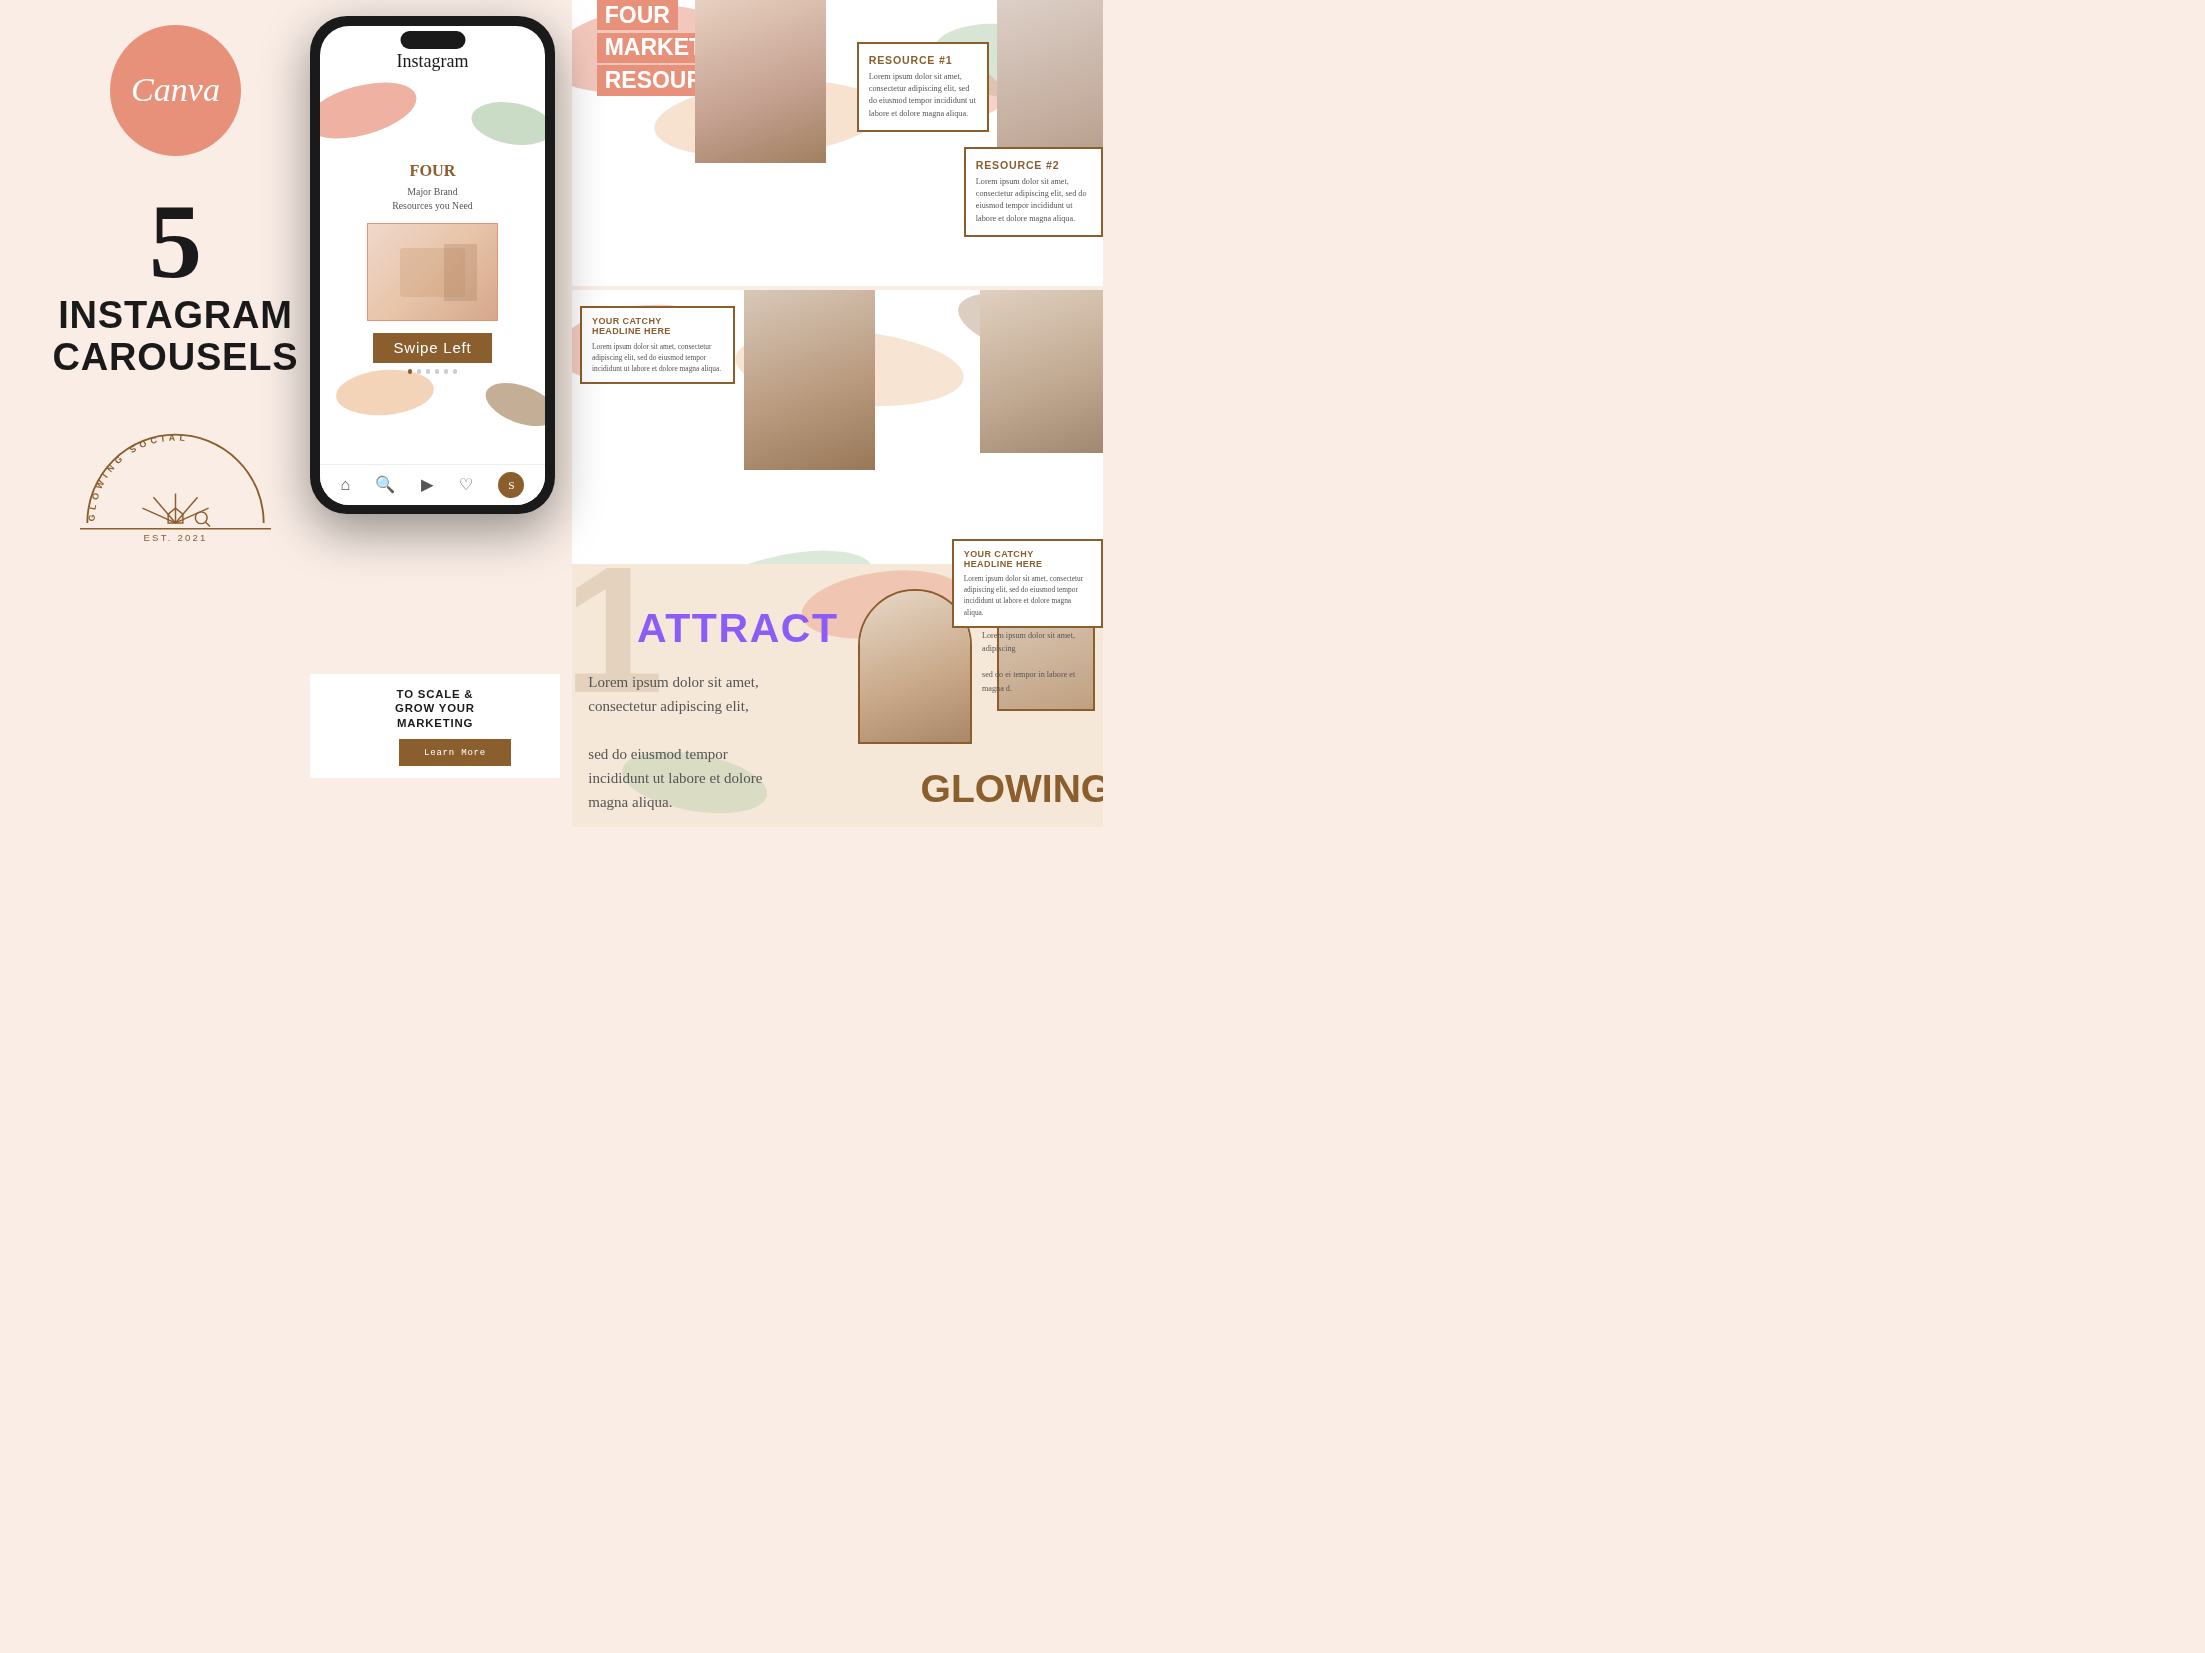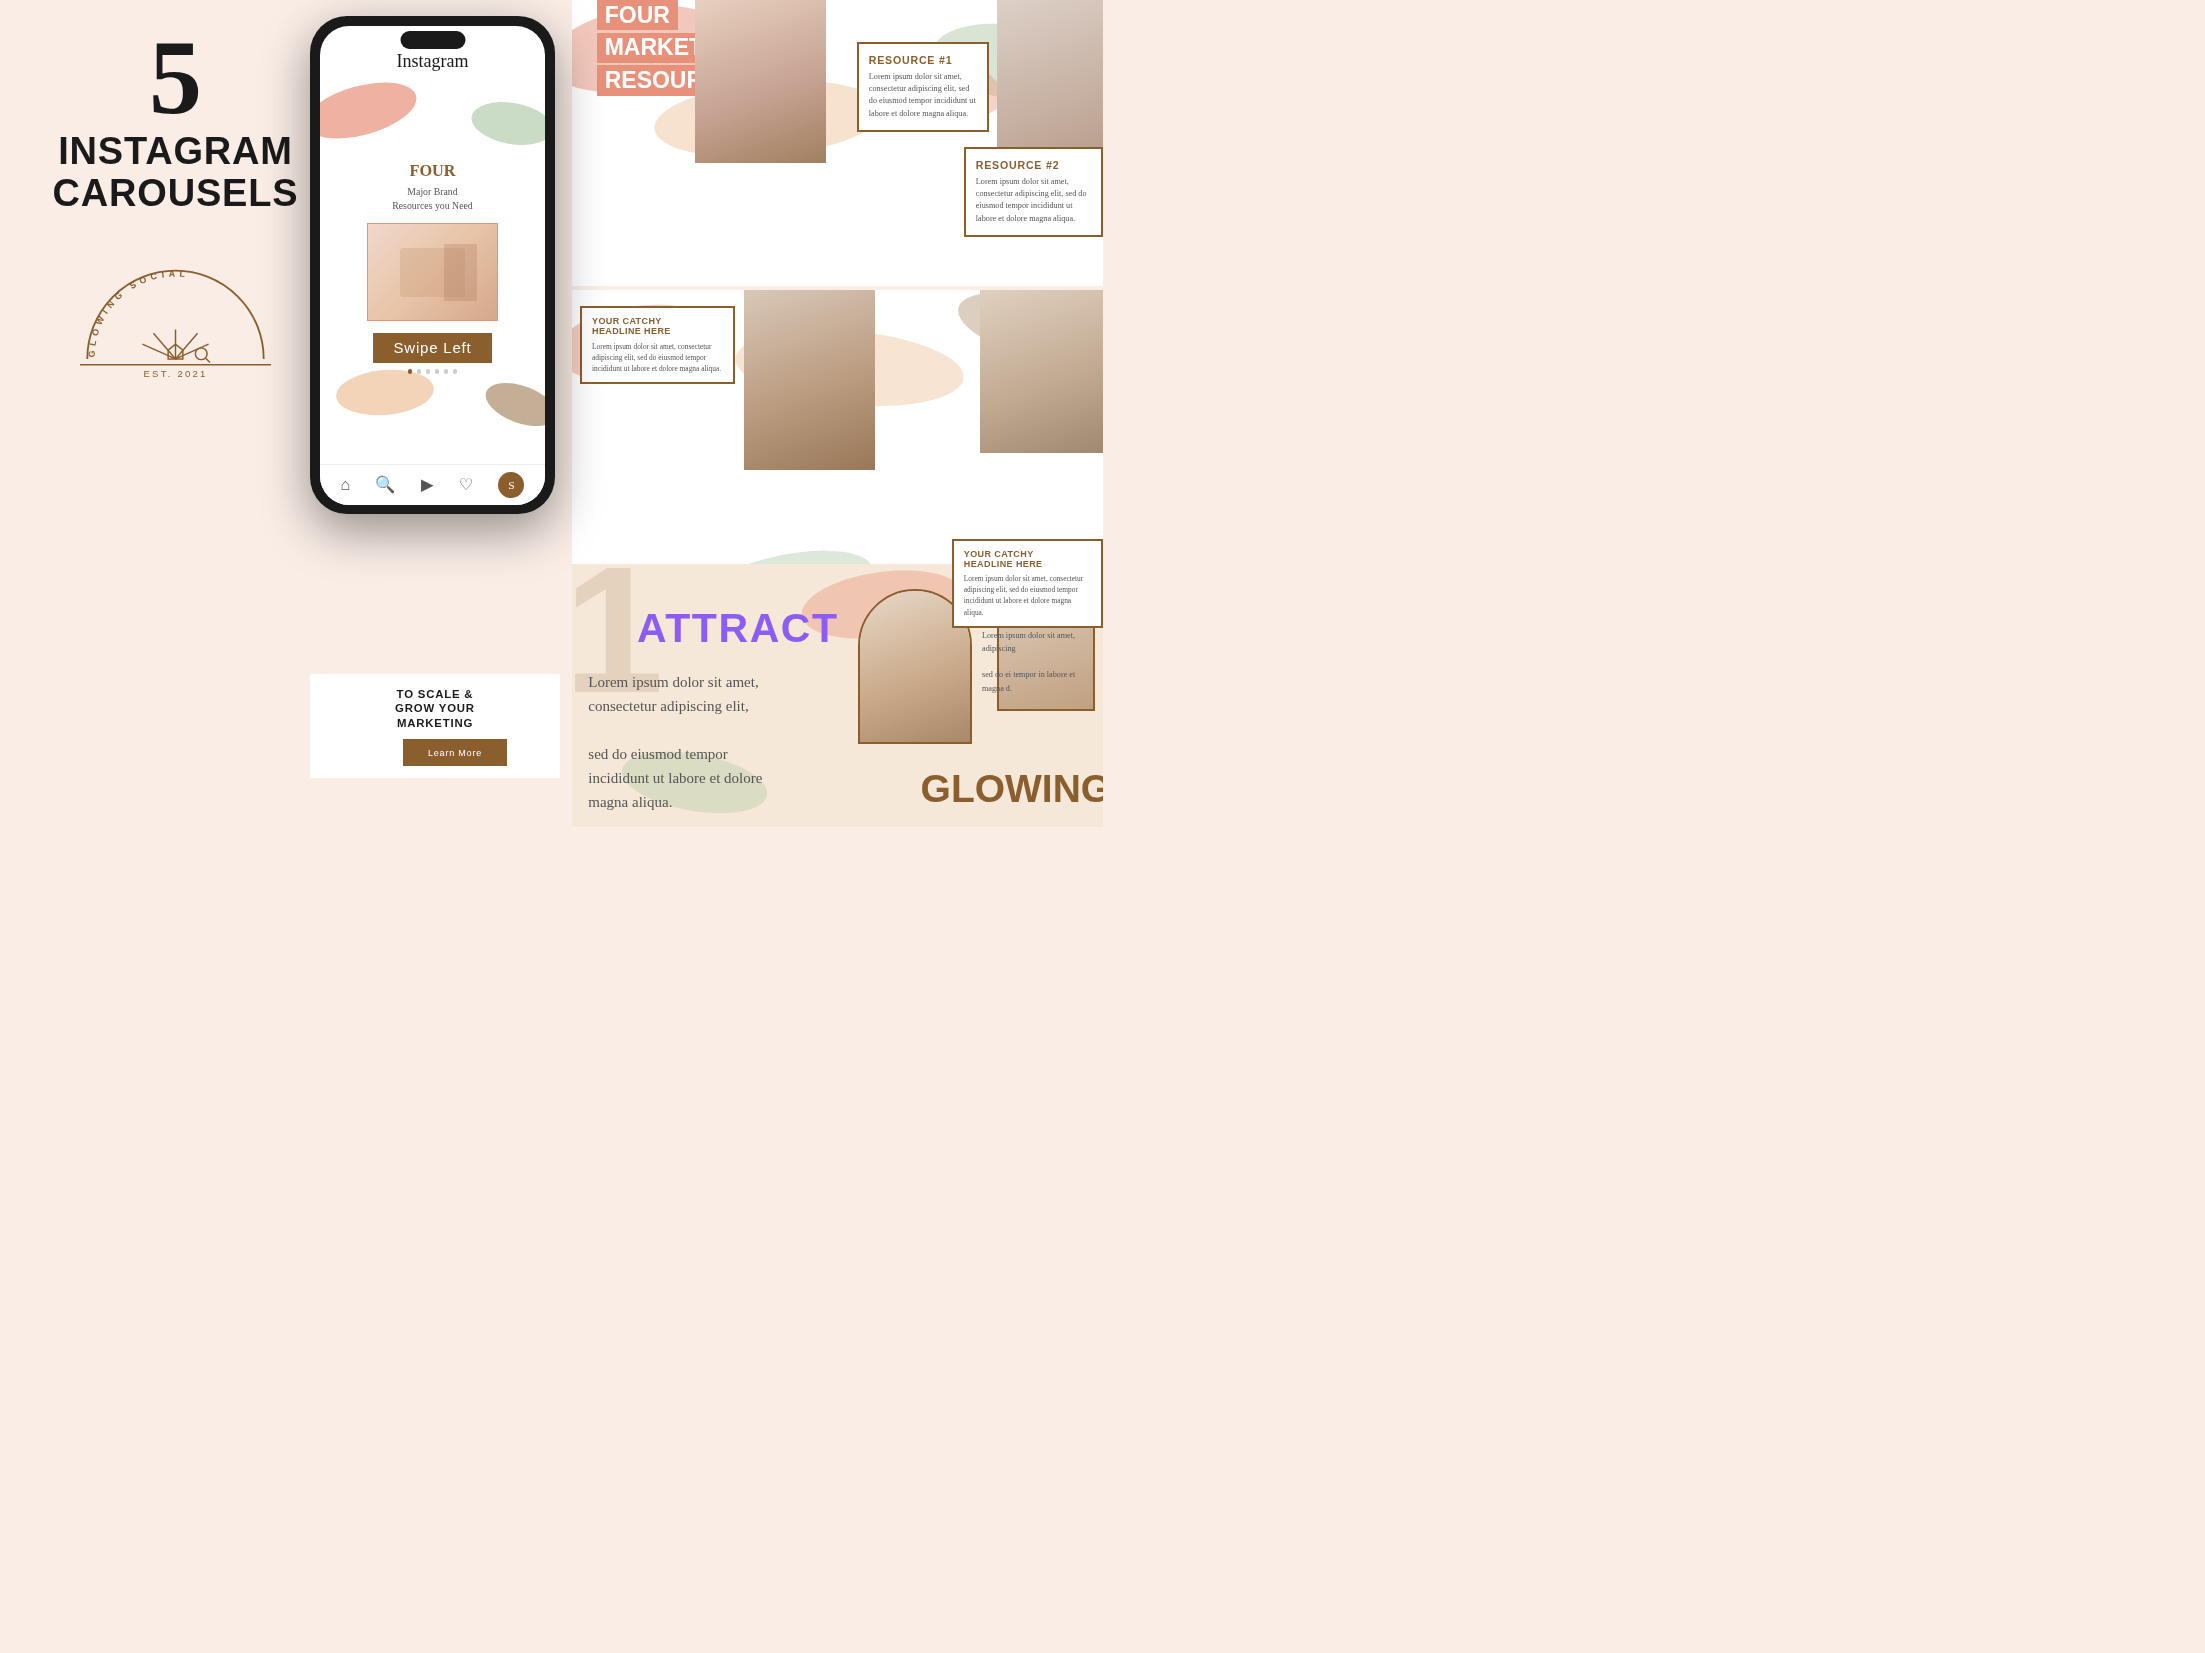--- a/index.html
+++ b/index.html
@@ -470,21 +470,21 @@
       margin-bottom: 8.2px;
     }
     .cta-btn {
       background: #8b5e2e;
       color: white;
       border: none;
       padding: 8.2px 24.5px;
       font-size: 9px;
       letter-spacing: 0.8px;
       cursor: pointer;
-      font-family: Liberation Sans, sans-serif;
+      font-family: Liberation Mono, monospace;
       margin-left: 40px;
     }
 
     
     .brush {
       position: absolute;
       border-radius: 50%;
     }
 
     .arch-top {
@@ -497,20 +497,23 @@
       right: 0;
       z-index: 6;
       background: linear-gradient(135deg, #e8d8c8, #c8a888);
       overflow: hidden;
     }
   </style>
 </head>
 <body>
 
 <div class="left-panel">
+  <div class="canva-circle">
+    <span>Canva</span>
+  </div>
   <div class="number-5">5</div>
   <div class="instagram-text">INSTAGRAM</div>
   <div class="carousels-text">CAROUSELS</div>
 
   <div class="logo-container">
     <svg width="229" height="163" viewBox="0 0 280 200">
 
       <path d="M 20 140 A 120 120 0 0 1 260 140" fill="none" stroke="#8b5e2e" stroke-width="2.5"></path>
 
       <line x1="10" y1="148" x2="270" y2="148" stroke="#8b5e2e" stroke-width="2"></line>

